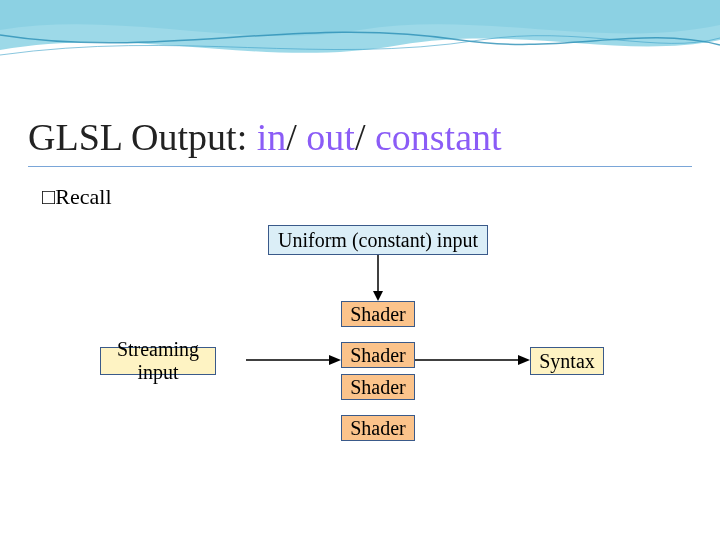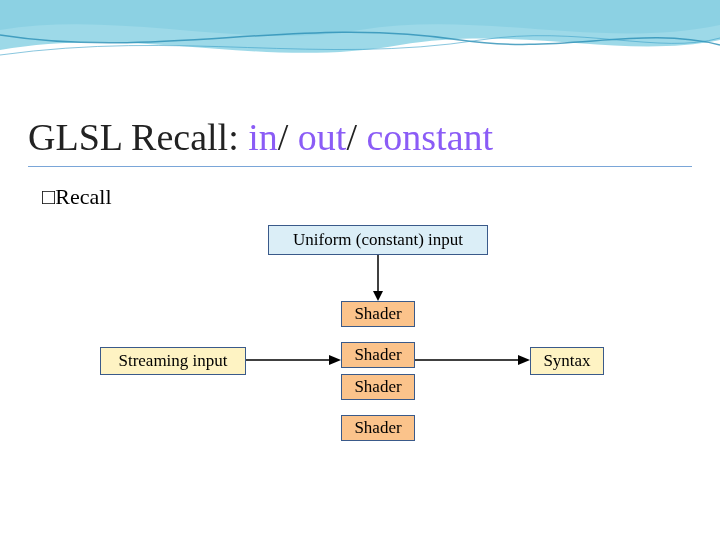--- a/index.html
+++ b/index.html
@@ -42,21 +42,21 @@
     left: 42px;
     font-size: 22px;
     color: #000;
     text-align: right;
   }
   .recall .square { font-family: Arial, sans-serif; }
   .box {
     position: absolute;
     border: 1px solid #3a5a8a;
     text-align: center;
-    font-size: 17px;
+    font-size: 20px;
     color: #000;
     display: flex;
     align-items: center;
     justify-content: center;
     font-family: Georgia, serif;
   }
   .uniform-box { background: #dbeef7; }
   .shader-box  { background: #fbc38b; }
   .stream-box  { background: #fef3c3; }
   .output-box  { background: #fef3c3; }
@@ -68,21 +68,21 @@
 <body>
 
 <svg class="wave-bg" viewBox="0 0 720 110" preserveAspectRatio="none">
   <path d="M0,30 C120,10 240,50 360,30 C480,10 600,50 720,25 L720,0 L0,0 Z" fill="#cfeaf2" opacity="0.9"></path>
   <path d="M0,50 C140,25 260,70 400,45 C520,25 620,60 720,40 L720,0 L0,0 Z" fill="#5bbfd9" opacity="0.6"></path>
   <path d="M0,35 C160,60 300,15 460,40 C560,55 640,25 720,45" fill="none" stroke="#2a8fb5" stroke-width="1.5" opacity="0.8"></path>
   <path d="M0,55 C180,30 320,65 480,40 C580,25 660,55 720,38" fill="none" stroke="#3aa0c8" stroke-width="1" opacity="0.6"></path>
 </svg>
 
 <div class="title">
-  <span>GLSL Recall: </span><span class="mono">in</span><span>/ </span><span class="mono">out</span><span>/ </span><span class="mono">constant</span>
+  <span>GLSL Output: </span><span class="mono">in</span><span>/ </span><span class="mono">out</span><span>/ </span><span class="mono">constant</span>
 </div>
 <div class="underline"></div>
 
 <div class="recall">
   <span class="square">□</span><span>Recall</span>
 </div>
 
 <div class="box uniform-box" style="left:268px; top:225px; width:220px; height:30px;">
   <span>Uniform (constant) input</span>
 </div>
@@ -98,21 +98,21 @@
 <div class="box shader-box" style="left:341px; top:342px; width:74px; height:26px;">
   <span>Shader</span>
 </div>
 <div class="box shader-box" style="left:341px; top:374px; width:74px; height:26px;">
   <span>Shader</span>
 </div>
 <div class="box shader-box" style="left:341px; top:415px; width:74px; height:26px;">
   <span>Shader</span>
 </div>
 
-<div class="box stream-box" style="left:100px; top:347px; width:146px; height:28px;">
+<div class="box stream-box" style="left:100px; top:347px; width:116px; height:28px;">
   <span>Streaming input</span>
 </div>
 
 <svg class="arrow" style="left:246px; top:352px; width:95px; height:16px;">
   <line x1="0" y1="8" x2="85" y2="8" stroke="#000" stroke-width="1.5"></line>
   <polygon points="95,8 83,3 83,13" fill="#000"></polygon>
 </svg>
 
 <svg class="arrow" style="left:415px; top:352px; width:115px; height:16px;">
   <line x1="0" y1="8" x2="105" y2="8" stroke="#000" stroke-width="1.5"></line>

